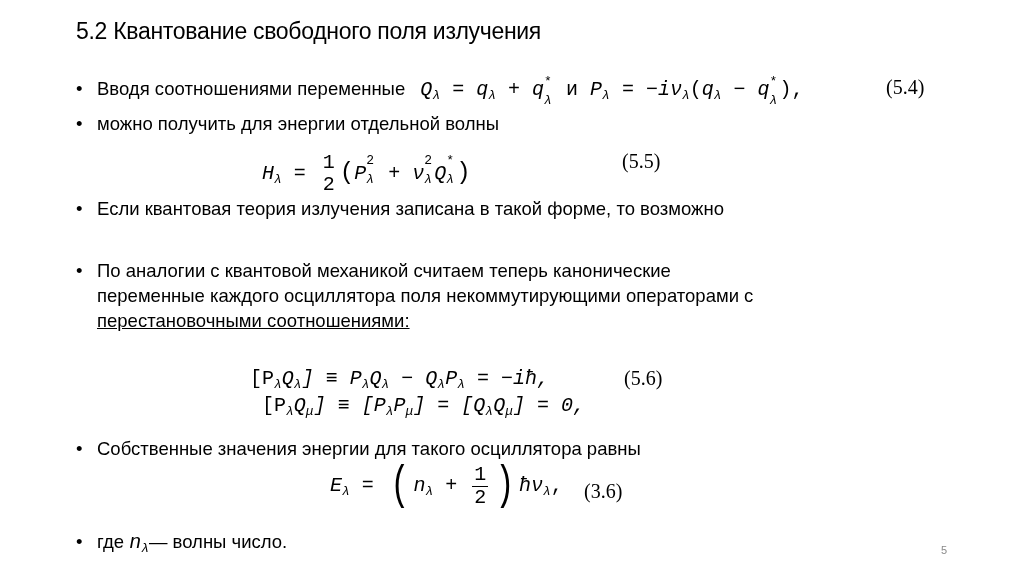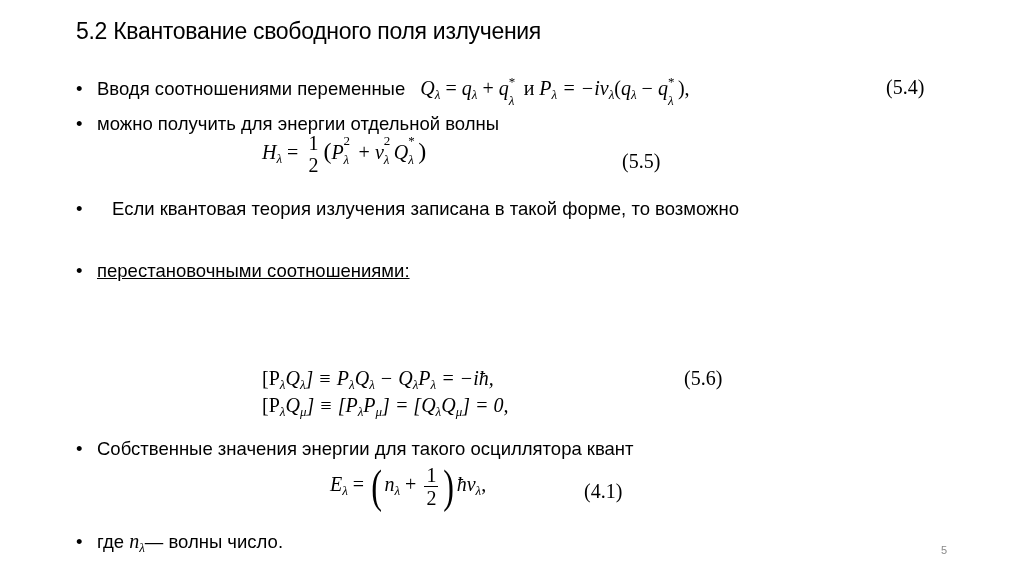--- a/index.html
+++ b/index.html
@@ -17,21 +17,21 @@
   .bullet {
     position: absolute; left: 76px;
     font-size: 18.5px; line-height: 25px;
     font-family: "Liberation Sans", sans-serif;
   }
   .bullet .dot {
     position: absolute; left: 0; top: 0; width: 16px;
   }
   .bullet .txt { display: block; padding-left: 21px; }
   .math {
-    font-family: Liberation Serif, serif;
+    font-family: Liberation Mono, monospace;
     font-style: italic; font-size: 20px;
   }
   .up { font-style: normal; }
   sub, sup { font-size: 13px; line-height: 0; }
   sub { vertical-align: -4px; }
   .supsub { display: inline-block; position: relative; width: 10px; height: 10px; vertical-align: baseline; }
   .supsub .s1 { position: absolute; left: 0; top: -16px; font-size: 13px; font-style: normal; }
   .supsub .s2 { position: absolute; left: 0; top: 3px; font-size: 13px; }
   .eq { position: absolute; white-space: nowrap; }
   .eqno {
@@ -63,54 +63,56 @@
       <span>Вводя соотношениями переменные</span>
       <span class="math" style="margin-left:10px;"><span>Q</span><sub>λ</sub><span class="up"> = </span><span>q</span><sub>λ</sub><span class="up"> + </span><span>q</span><span class="supsub"><span class="s1">*</span><span class="s2">λ</span></span><span class="up"> и </span><span>P</span><sub>λ</sub><span> = −iν</span><sub>λ</sub><span class="up">(</span><span>q</span><sub>λ</sub><span class="up"> − </span><span>q</span><span class="supsub"><span class="s1">*</span><span class="s2">λ</span></span><span class="up">),</span></span>
     </span>
   </div>
   <span class="eqno" style="left:838px; top:76px;margin-left:48px;">(5.4)</span>
 
   <div class="bullet" style="top:111px;">
     <span class="dot">•</span>
     <span class="txt">можно получить для энергии отдельной волны</span>
   </div>
-  <div class="eq math" style="left:262px; top:132px;">
+  <div class="eq math" style="left:262px; top:152px;">
     <span>H</span><sub>λ</sub><span class="up"> = </span><span class="frac"><span class="num" style="border-bottom:none;">1</span><span class="den">2</span></span><span class="up" style="font-size:24px;">(</span><span>P</span><span class="supsub"><span class="s1">2</span><span class="s2">λ</span></span><span class="up"> + </span><span>ν</span><span class="supsub"><span class="s1">2</span><span class="s2">λ</span></span><span>Q</span><span class="supsub"><span class="s1">*</span><span class="s2">λ</span></span><span class="up" style="font-size:24px;">)</span>
   </div>
   <span class="eqno" style="left:622px; top:150px;">(5.5)</span>
 
   <div class="bullet" style="top:196px; width:760px;">
     <span class="dot">•</span>
     <span class="txt">
-      <span style="display:block;margin-left:15px;">Если квантовая теория излучения записана в такой форме, то возможно</span>
+      <span style="display:block;">Если квантовая теория излучения записана в такой форме, то возможно</span>
     </span>
   </div>
 
   <div class="bullet" style="top:258px; width:800px;">
     <span class="dot">•</span>
     <span class="txt">
+      <span style="display:block;">По аналогии с квантовой механикой считаем теперь канонические</span>
+      <span style="display:block;">переменные каждого осциллятора поля некоммутирующими операторами с</span>
       <span style="display:block;text-decoration:underline;">перестановочными соотношениями:</span>
     </span>
   </div>
-  <div class="eq math" style="left:262px; top:367px;">
+  <div class="eq math" style="left:250px; top:367px;">
     <span class="up">[P</span><sub>λ</sub><span>Q</span><sub>λ</sub><span>] ≡ P</span><sub>λ</sub><span>Q</span><sub>λ</sub><span> − Q</span><sub>λ</sub><span>P</span><sub>λ</sub><span> = −iħ,</span>
   </div>
-  <span class="eqno" style="left:684px; top:367px;">(5.6)</span>
+  <span class="eqno" style="left:624px; top:367px;">(5.6)</span>
   <div class="eq math" style="left:262px; top:394px;">
     <span class="up">[P</span><sub>λ</sub><span>Q</span><sub>μ</sub><span>] ≡ [P</span><sub>λ</sub><span>P</span><sub>μ</sub><span>] = [Q</span><sub>λ</sub><span>Q</span><sub>μ</sub><span>] = 0,</span>
   </div>
 
   <div class="bullet" style="top:436px;">
     <span class="dot">•</span>
-    <span class="txt">Собственные значения энергии для такого осциллятора квант</span>
+    <span class="txt">Собственные значения энергии для такого осциллятора равны</span>
   </div>
   <div class="eq math" style="left:330px; top:460px;">
     <span>E</span><sub>λ</sub><span class="up"> = </span><span class="bigparen">(</span><span>n</span><sub>λ</sub><span class="up"> + </span><span class="frac"><span class="num">1</span><span class="den">2</span></span><span class="bigparen">)</span><span>ħν</span><sub>λ</sub><span class="up">,</span>
   </div>
-  <span class="eqno" style="left:584px; top:480px;">(4.1)</span>
+  <span class="eqno" style="left:584px; top:480px;">(3.6)</span>
 
   <div class="bullet" style="top:529px;">
     <span class="dot">•</span>
     <span class="txt"><span>где </span><span class="math"><span>n</span><sub>λ</sub></span><span>— волны число.</span></span>
   </div>
 
   <div class="pagenum">5</div>
 </div>
 
 </body></html>

